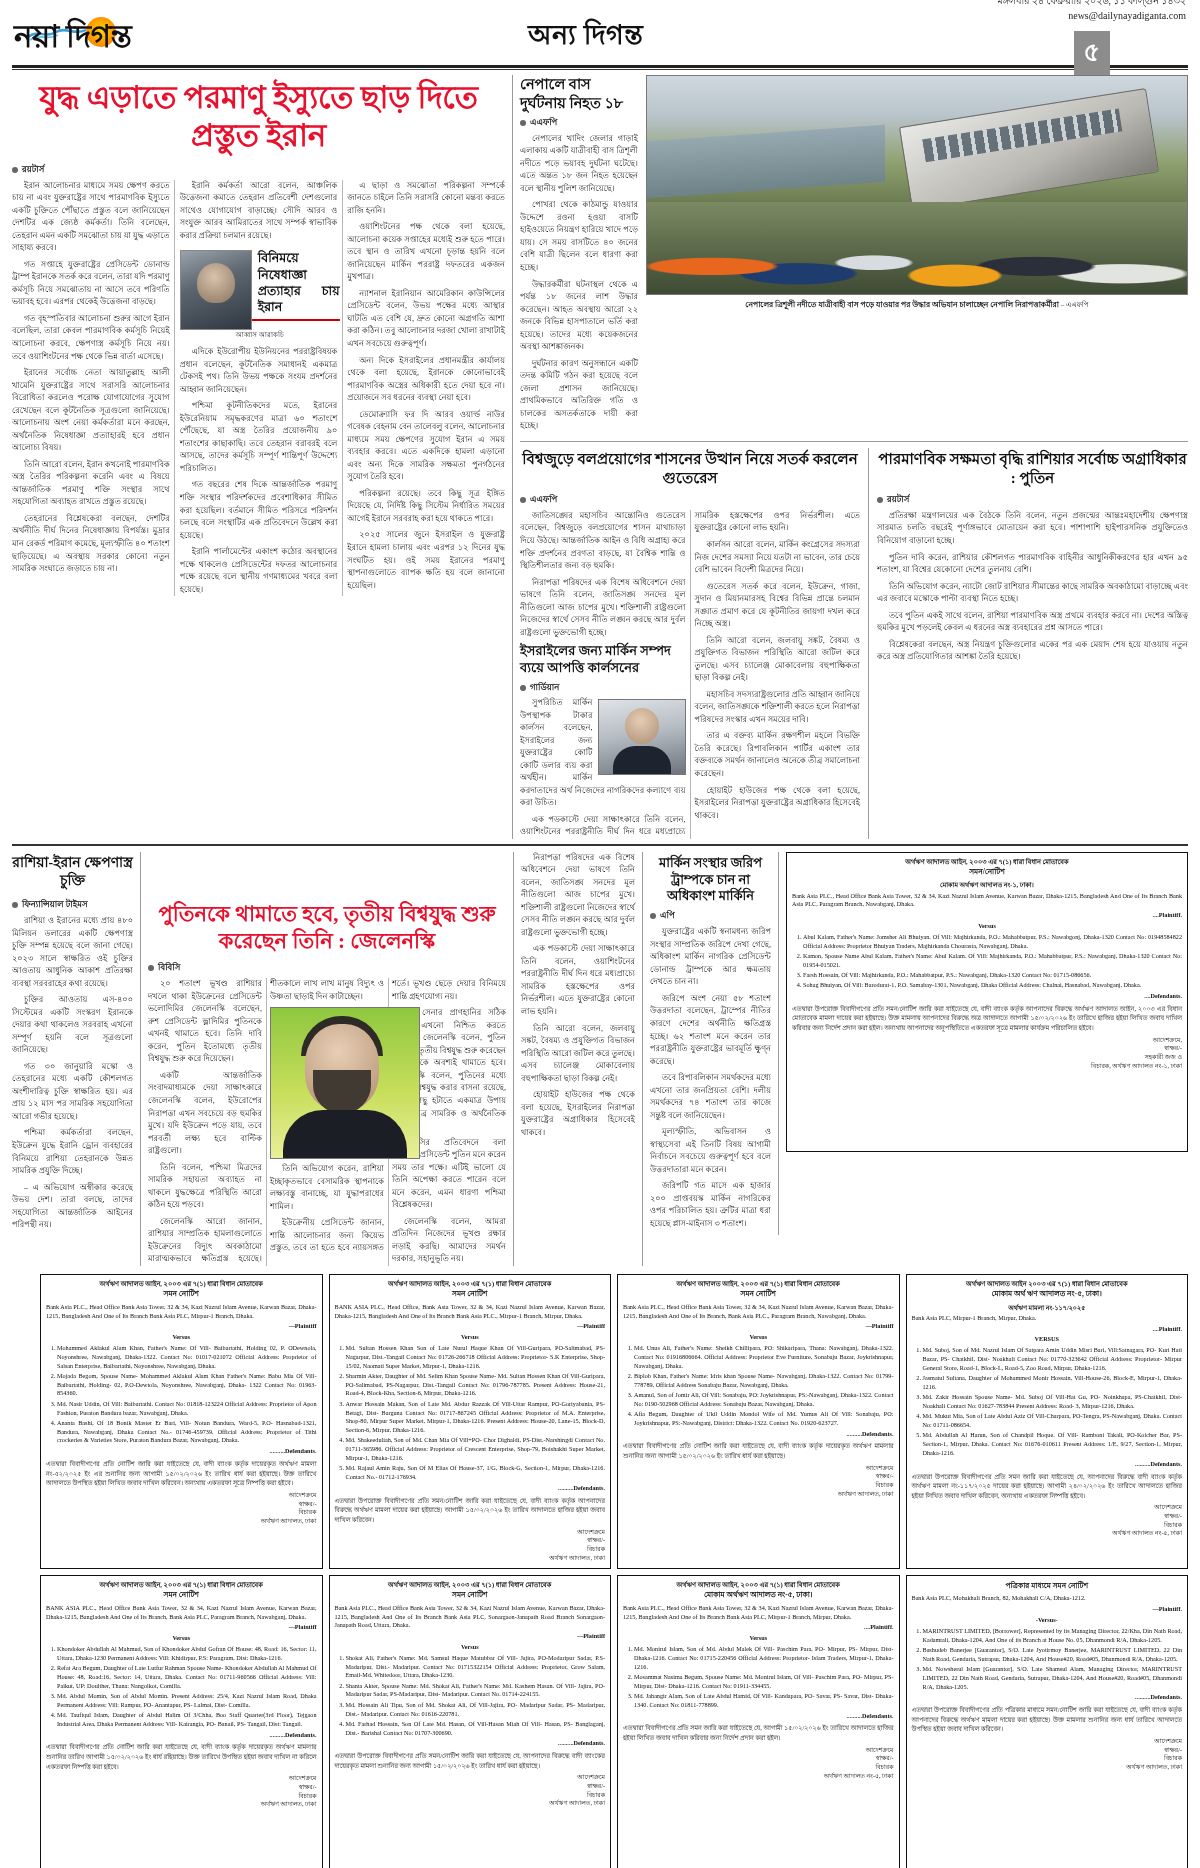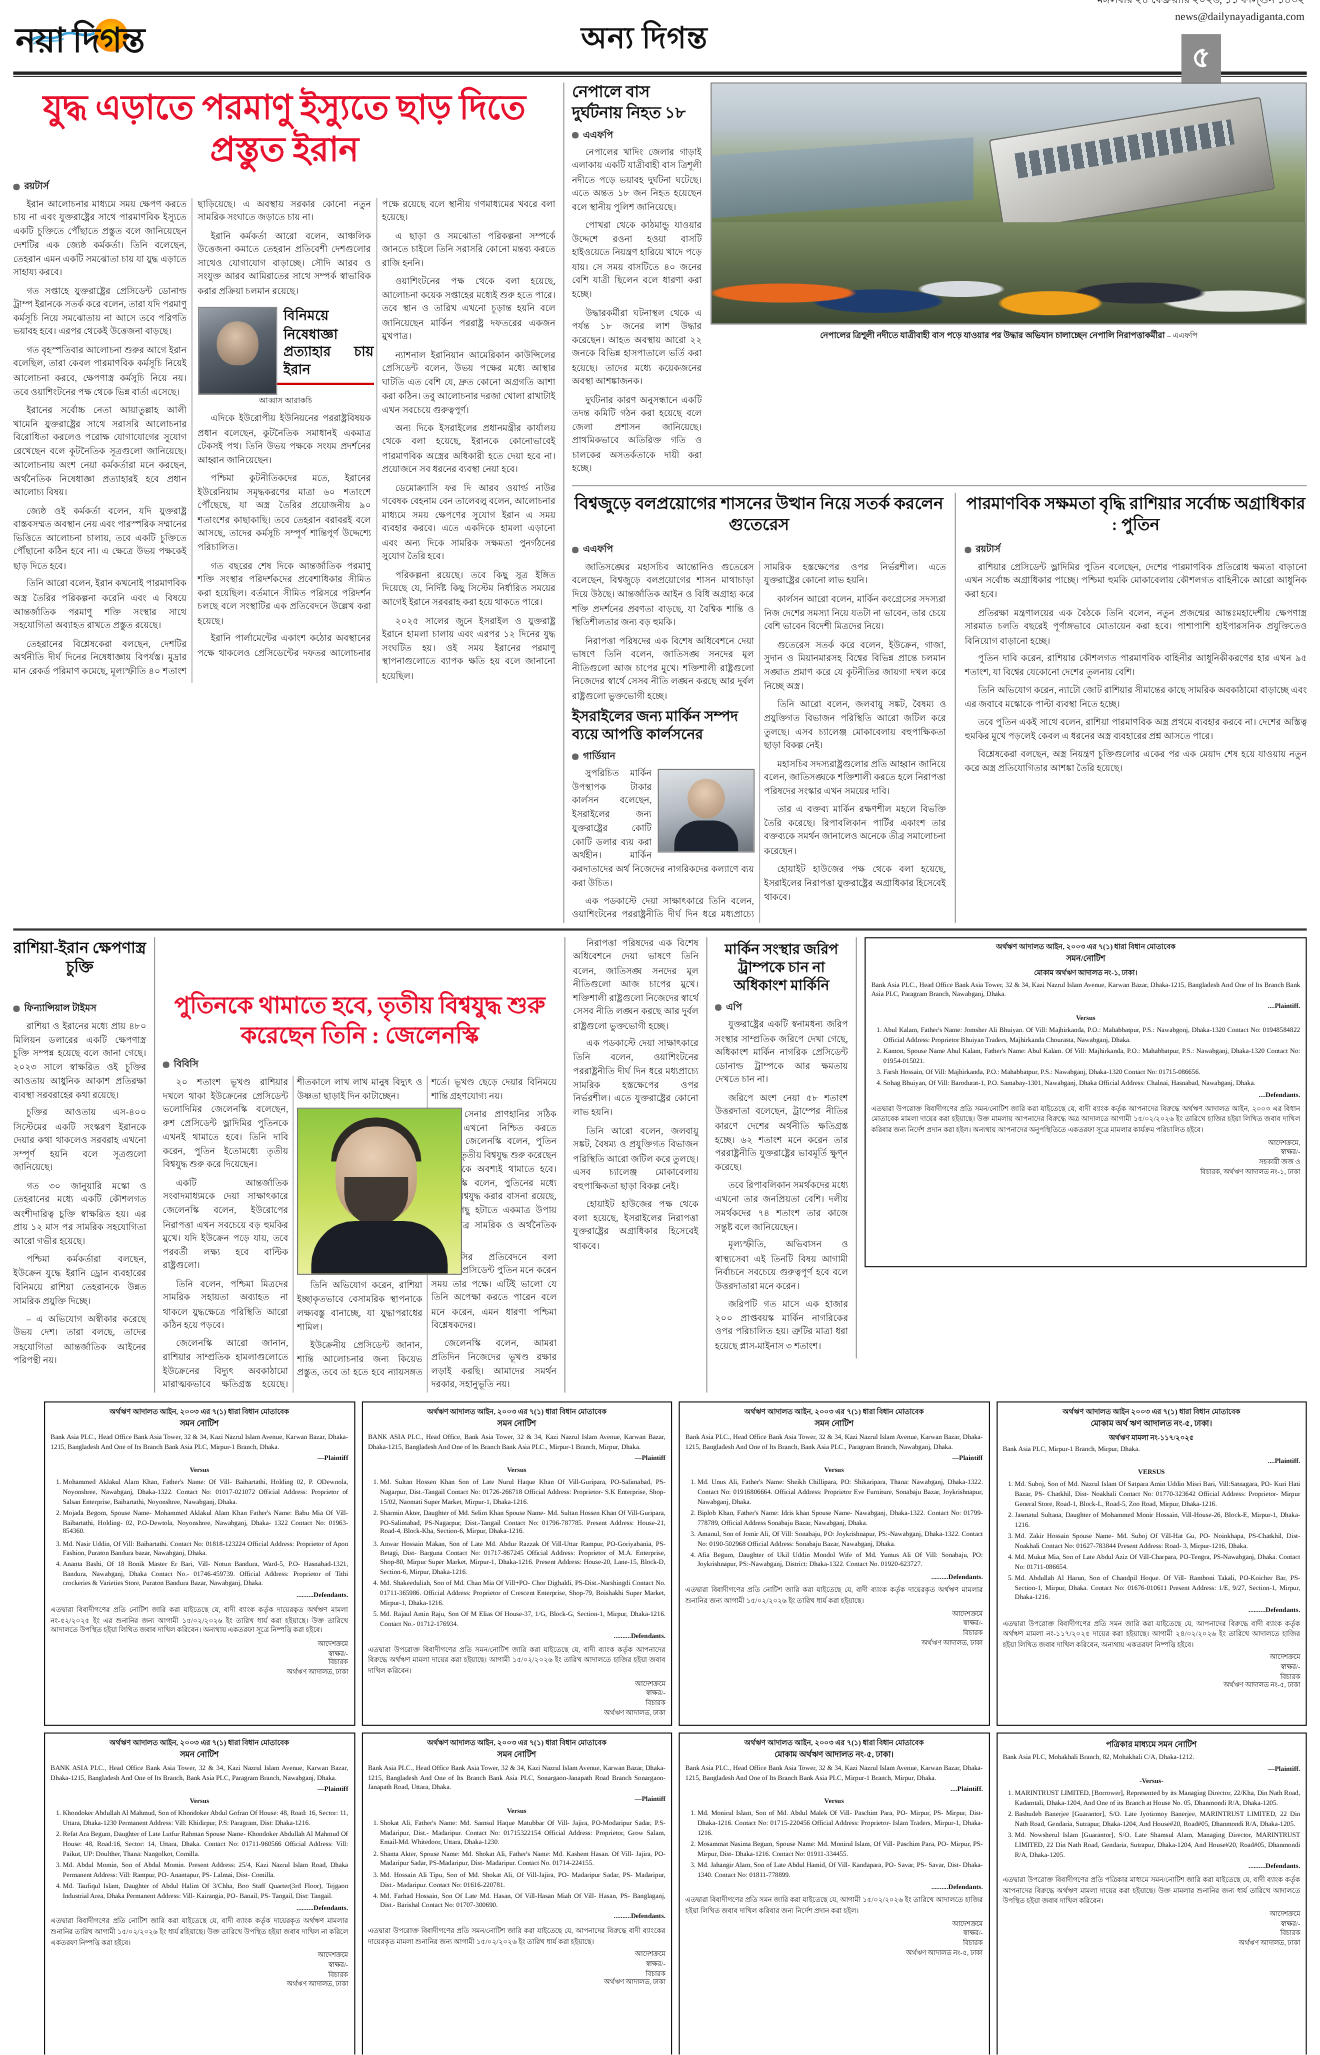--- a/index.html
+++ b/index.html
@@ -224,21 +224,21 @@
   }
 
   
   .lower-wrap{display:flex;margin-top:6px;}
   .lw-a{width:128px;padding-right:7px;box-sizing:border-box;}
   .lw-b{width:372px;padding:0 7px;box-sizing:border-box;margin-top:47px;}
   .lw-c{width:128px;padding:0 7px;box-sizing:border-box;}
   .lw-d{flex:1;padding-left:7px;box-sizing:border-box;}
 
   .head-russia{
-    font-size:14px;font-weight:bold;text-align:center;line-height:1.3;margin:2px 0 20px;
+    font-size:14px;font-weight:bold;text-align:center;line-height:1.3;margin:2px 0 8px;
   }
   .head-zel{
     color:#e8112d;font-size:21px;font-weight:bold;line-height:1.3;text-align:center;margin:2px 0 6px;
   }
   .zel-cols{column-count:3;column-gap:8px;column-rule:1px solid #b5b5b5;}
   .zel-photo{
     width:148px;height:150px;
     margin:3px auto 4px auto;
     border:1px solid #777;
     background:linear-gradient(180deg,#8fc740 0%,#c6de5a 55%,#e9ef9a 100%);
@@ -328,21 +328,20 @@
       <div class="byline">
         <span class="dot"></span>
         <span>রয়টার্স</span>
       </div>
 
       <div class="lead-cols bnbody">
         <p>ইরান আলোচনার মাধ্যমে সময় ক্ষেপণ করতে চায় না এবং যুক্তরাষ্ট্রের সাথে পারমাণবিক ইস্যুতে একটি চুক্তিতে পৌঁছাতে প্রস্তুত বলে জানিয়েছেন দেশটির এক জ্যেষ্ঠ কর্মকর্তা। তিনি বলেছেন, তেহরান এমন একটি সমঝোতা চায় যা যুদ্ধ এড়াতে সাহায্য করবে।</p>
         <p>গত সপ্তাহে যুক্তরাষ্ট্রের প্রেসিডেন্ট ডোনাল্ড ট্রাম্প ইরানকে সতর্ক করে বলেন, তারা যদি পরমাণু কর্মসূচি নিয়ে সমঝোতায় না আসে তবে পরিণতি ভয়াবহ হবে। এরপর থেকেই উত্তেজনা বাড়ছে।</p>
         <p>গত বৃহস্পতিবার আলোচনা শুরুর আগে ইরান বলেছিল, তারা কেবল পারমাণবিক কর্মসূচি নিয়েই আলোচনা করবে, ক্ষেপণাস্ত্র কর্মসূচি নিয়ে নয়। তবে ওয়াশিংটনের পক্ষ থেকে ভিন্ন বার্তা এসেছে।</p>
         <p>ইরানের সর্বোচ্চ নেতা আয়াতুল্লাহ আলী খামেনি যুক্তরাষ্ট্রের সাথে সরাসরি আলোচনার বিরোধিতা করলেও পরোক্ষ যোগাযোগের সুযোগ রেখেছেন বলে কূটনৈতিক সূত্রগুলো জানিয়েছে। আলোচনায় অংশ নেয়া কর্মকর্তারা মনে করছেন, অর্থনৈতিক নিষেধাজ্ঞা প্রত্যাহারই হবে প্রধান আলোচ্য বিষয়।</p>
-        <p>জ্যেষ্ঠ ওই কর্মকর্তা বলেন, যদি যুক্তরাষ্ট্র বাস্তবসম্মত অবস্থান নেয় এবং পারস্পরিক সম্মানের ভিত্তিতে আলোচনা চালায়, তবে একটি চুক্তিতে পৌঁছানো কঠিন হবে না। এ ক্ষেত্রে উভয় পক্ষকেই ছাড় দিতে হবে।</p>
         <p>তিনি আরো বলেন, ইরান কখনোই পারমাণবিক অস্ত্র তৈরির পরিকল্পনা করেনি এবং এ বিষয়ে আন্তর্জাতিক পরমাণু শক্তি সংস্থার সাথে সহযোগিতা অব্যাহত রাখতে প্রস্তুত রয়েছে।</p>
 
         <p>তেহরানের বিশ্লেষকেরা বলছেন, দেশটির অর্থনীতি দীর্ঘ দিনের নিষেধাজ্ঞায় বিপর্যস্ত। মুদ্রার মান রেকর্ড পরিমাণ কমেছে, মূল্যস্ফীতি ৪০ শতাংশ ছাড়িয়েছে। এ অবস্থায় সরকার কোনো নতুন সামরিক সংঘাতে জড়াতে চায় না।</p>
         <p>ইরানি কর্মকর্তা আরো বলেন, আঞ্চলিক উত্তেজনা কমাতে তেহরান প্রতিবেশী দেশগুলোর সাথেও যোগাযোগ বাড়াচ্ছে। সৌদি আরব ও সংযুক্ত আরব আমিরাতের সাথে সম্পর্ক স্বাভাবিক করার প্রক্রিয়া চলমান রয়েছে।</p>
 
         <div class="inset">
           <div class="inset-img"></div>
           <div class="inset-head">বিনিময়ে নিষেধাজ্ঞা প্রত্যাহার চায় ইরান</div>
           <div class="inset-rule"></div>
           <div class="inset-cap">আব্বাস আরাকচি</div>
@@ -428,21 +427,20 @@
 
         <div class="vline"></div>
 
         <div class="rm-right">
           <div class="head2">পারমাণবিক সক্ষমতা বৃদ্ধি রাশিয়ার সর্বোচ্চ অগ্রাধিকার : পুতিন</div>
           <div class="byline">
             <span class="dot"></span>
             <span>রয়টার্স</span>
           </div>
           <div class="bnbody">
-            <p>রাশিয়ার প্রেসিডেন্ট ভ্লাদিমির পুতিন বলেছেন, দেশের পারমাণবিক প্রতিরোধ ক্ষমতা বাড়ানো এখন সর্বোচ্চ অগ্রাধিকার পাচ্ছে। পশ্চিমা হুমকি মোকাবেলায় কৌশলগত বাহিনীকে আরো আধুনিক করা হবে।</p>
             <p>প্রতিরক্ষা মন্ত্রণালয়ের এক বৈঠকে তিনি বলেন, নতুন প্রজন্মের আন্তঃমহাদেশীয় ক্ষেপণাস্ত্র সারমাত চলতি বছরেই পূর্ণাঙ্গভাবে মোতায়েন করা হবে। পাশাপাশি হাইপারসনিক প্রযুক্তিতেও বিনিয়োগ বাড়ানো হচ্ছে।</p>
             <p>পুতিন দাবি করেন, রাশিয়ার কৌশলগত পারমাণবিক বাহিনীর আধুনিকীকরণের হার এখন ৯৫ শতাংশ, যা বিশ্বের যেকোনো দেশের তুলনায় বেশি।</p>
             <p>তিনি অভিযোগ করেন, ন্যাটো জোট রাশিয়ার সীমান্তের কাছে সামরিক অবকাঠামো বাড়াচ্ছে এবং এর জবাবে মস্কোকে পাল্টা ব্যবস্থা নিতে হচ্ছে।</p>
             <p>তবে পুতিন একই সাথে বলেন, রাশিয়া পারমাণবিক অস্ত্র প্রথমে ব্যবহার করবে না। দেশের অস্তিত্ব হুমকির মুখে পড়লেই কেবল এ ধরনের অস্ত্র ব্যবহারের প্রশ্ন আসতে পারে।</p>
             <p>বিশ্লেষকেরা বলছেন, অস্ত্র নিয়ন্ত্রণ চুক্তিগুলোর একের পর এক মেয়াদ শেষ হয়ে যাওয়ায় নতুন করে অস্ত্র প্রতিযোগিতার আশঙ্কা তৈরি হয়েছে।</p>
           </div>
         </div>
       </div>
     </div>
   </div>

